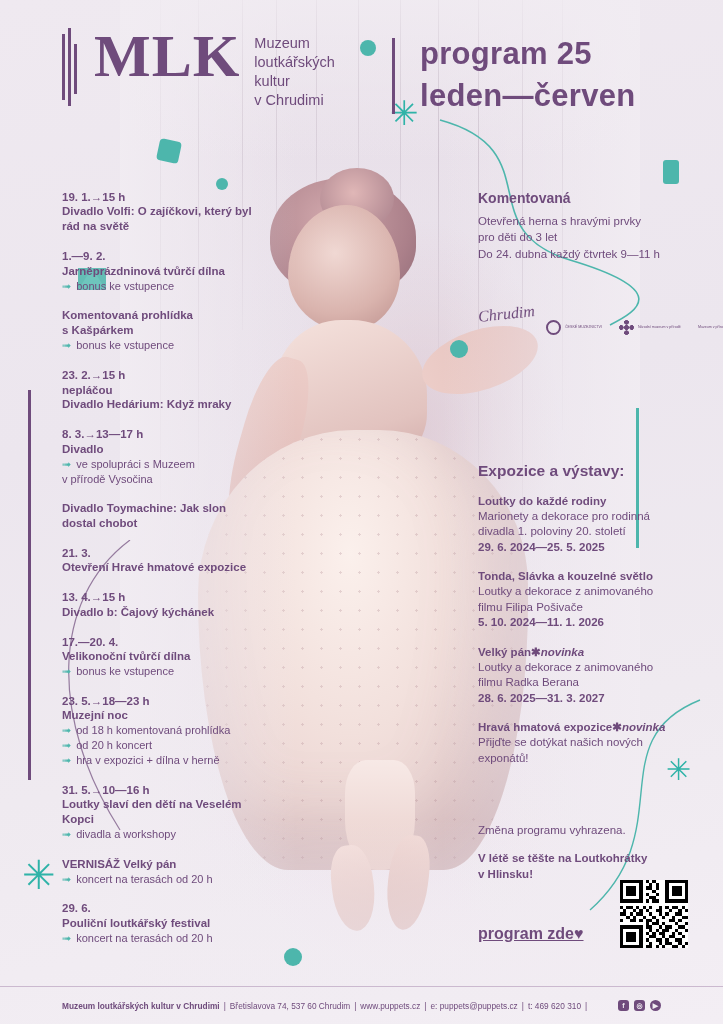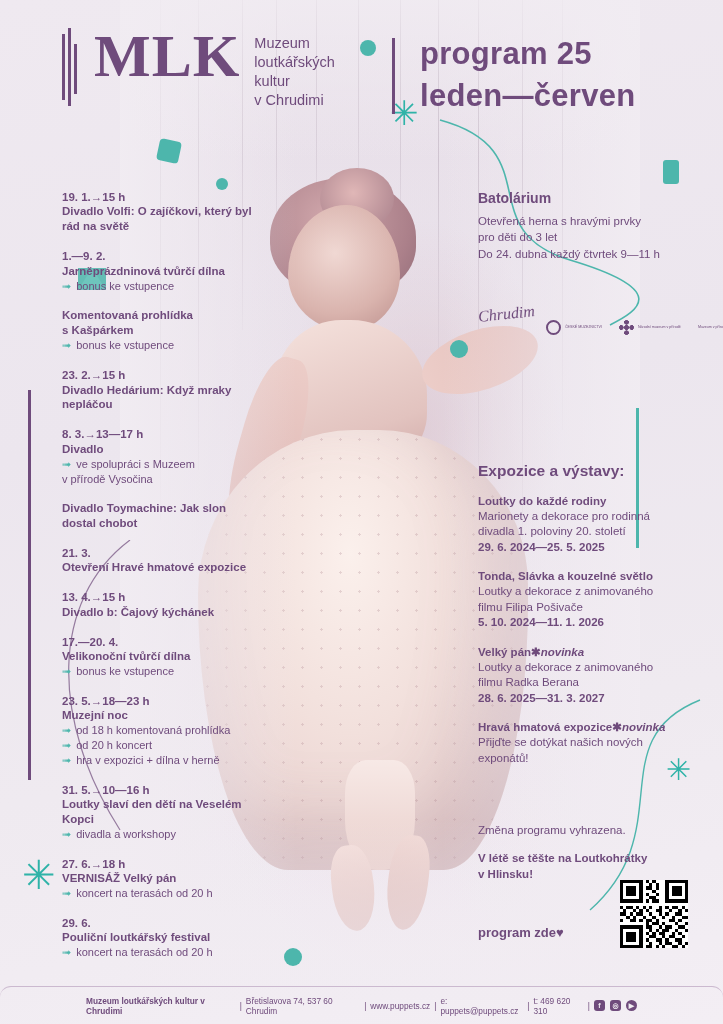--- a/index.html
+++ b/index.html
@@ -183,30 +183,30 @@
   .expo .item { margin-bottom:14px; }
   .expo .item .t { font-size:11.5px; font-weight:700; line-height:1.3; }
   .expo .item .d { font-size:11.5px; font-weight:400; line-height:1.35; }
   .expo .item .dt { font-size:11.5px; font-weight:700; line-height:1.35; }
   .nov { font-style:italic; }
   .closing { position:absolute; left:478px; top:822px; width:218px; color:#6f4b7c; }
   .closing p { font-size:11.5px; line-height:1.4; }
   .closing .b { font-weight:700; }
   .prog-zde {
     position:absolute; left:478px; top:925px; color:#6f4b7c;
-    font-size:13px; font-weight:700;
+    font-size:16px; font-weight:700;text-decoration:underline;
   }
   .qr { position:absolute; left:620px; top:880px; width:68px; height:68px; background:#fff; }
 
   
   .footer {
     position:absolute; left:0; bottom:0; width:723px; height:38px;
     border-top:1px solid #cbb9cf;
-    display:flex; align-items:center; padding:0 86px;
-    color:#6f4b7c; font-size:8.3px;border-radius:11px;
+    display:flex; align-items:center; padding:0 62px;
+    color:#6f4b7c; font-size:8.3px;
   }
   .footer .strong { font-weight:700; }
   .socials { margin-left:auto; display:flex; gap:5px; align-items:center; }
   .soc {
     width:11px; height:11px; border-radius:3px; background:#6f4b7c;
     display:flex; align-items:center; justify-content:center;
     color:#f2eef3; font-size:7px; font-weight:700;
   }
   .soc.circle { border-radius:50%; }
 
@@ -316,22 +316,22 @@
       <div class="title">Komentovaná prohlídka</div>
       <div class="title">s Kašpárkem</div>
       <div class="bullet">
           <span class="arrow">➟</span>
           <span>bonus ke vstupence</span>
         </div>
     </div>
 
     <div class="ev">
       <div class="date">23. 2.→15 h</div>
+      <div class="title">nepláčou</div>
       <div class="title">Divadlo Hedárium: Když mraky</div>
-      <div class="title">nepláčou</div>
     </div>
 
     <div class="ev">
       <div class="date">8. 3.→13—17 h</div>
       <div class="title">Divadlo</div>
       <div class="bullet">
           <span class="arrow">➟</span>
           <span>ve spolupráci s Muzeem</span>
         </div>
       <div class="note">v přírodě Vysočina</div>
@@ -382,41 +382,40 @@
       <div class="date">31. 5.→10—16 h</div>
       <div class="title">Loutky slaví den dětí na Veselém</div>
       <div class="title">Kopci</div>
       <div class="bullet">
           <span class="arrow">➟</span>
           <span>divadla a workshopy</span>
         </div>
     </div>
 
     <div class="ev">
-      <div class="date">27. 6.→18 h</div>
       <div class="title">VERNISÁŽ Velký pán</div>
       <div class="bullet">
           <span class="arrow">➟</span>
           <span>koncert na terasách od 20 h</span>
         </div>
     </div>
 
     <div class="ev">
       <div class="date">29. 6.</div>
       <div class="title">Pouliční loutkářský festival</div>
       <div class="bullet">
           <span class="arrow">➟</span>
           <span>koncert na terasách od 20 h</span>
         </div>
     </div>
 
   </div>
 
   <div class="batol">
-    <h3>Batolárium</h3>
+    <h3>Komentovaná</h3>
     <p>Otevřená herna s hravými prvky</p>
     <p>pro děti do 3 let</p>
     <p>Do 24. dubna každý čtvrtek 9—11 h</p>
   </div>
 
   <div class="chrudim-word">Chrudim</div>
 
   <div class="partner-logos">
     <div class="plogo">
       <div class="pl-mark"></div>

